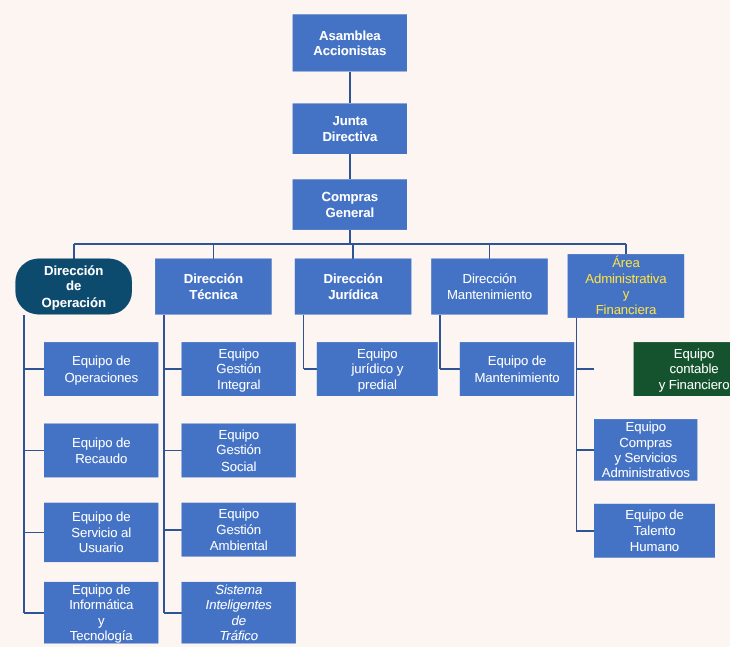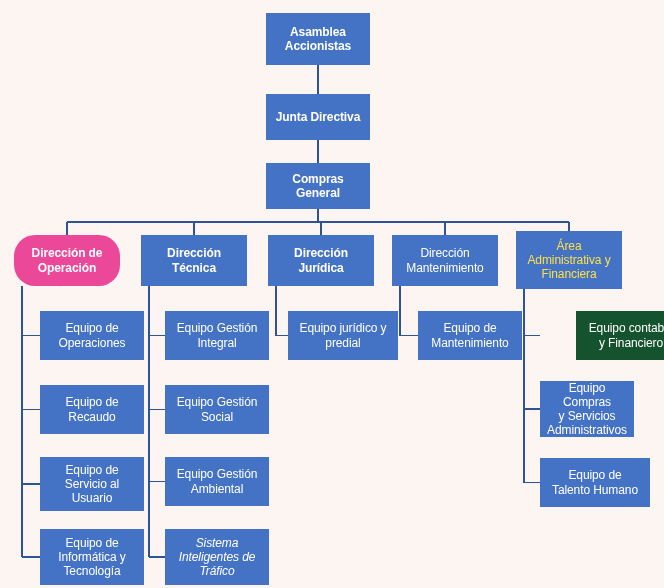--- a/index.html
+++ b/index.html
@@ -30,21 +30,21 @@
     position: absolute;
     box-sizing: border-box;
     background: #4472c4;
     color: #ffffff;
     display: flex;
     align-items: center;
     justify-content: center;
     text-align: center;
     line-height: 1.18;
     white-space: pre-line;
-    padding: 2px 8px;
+    padding: 2px 22px;
     letter-spacing: -0.1px;
   }
   .node.bold { font-weight: bold; }
   .node.reg  { font-weight: normal; }
 </style>
 </head>
 <body>
 
 <div id="chart">
   <svg id="connectors" viewBox="0 0 664 588" width="664" height="588">
@@ -74,21 +74,21 @@
       <line x1="524" y1="289" x2="524" y2="482.5" stroke="#2e5496" stroke-width="1.6" shape-rendering="crispEdges"></line>
       <line x1="524" y1="335.5" x2="540" y2="335.5" stroke="#2e5496" stroke-width="1.6" shape-rendering="crispEdges"></line>
       <line x1="524" y1="409" x2="540" y2="409" stroke="#2e5496" stroke-width="1.6" shape-rendering="crispEdges"></line>
       <line x1="524" y1="482.5" x2="540" y2="482.5" stroke="#2e5496" stroke-width="1.6" shape-rendering="crispEdges"></line>
     </svg>
   <div id="nodes">
       <div class="node bold" style="left: 266px; top: 13px; width: 104px; height: 52px; font-size: 12px; background: rgb(68, 114, 196); color: rgb(255, 255, 255);">Asamblea
 Accionistas</div>
       <div class="node bold" style="left: 266px; top: 94px; width: 104px; height: 46px; font-size: 12px; background: rgb(68, 114, 196); color: rgb(255, 255, 255); text-align: center;">Junta Directiva</div>
       <div class="node bold" style="left: 266px; top: 163px; width: 104px; height: 46px; font-size: 12px; background: rgb(68, 114, 196); color: rgb(255, 255, 255);">Compras General</div>
-      <div class="node bold" style="left: 14px; top: 235px; width: 106px; height: 51px; font-size: 12px; background: #ec4899; color: rgb(255, 255, 255); border-radius: 21px;">Dirección de
+      <div class="node bold" style="left: 14px; top: 235px; width: 106px; height: 51px; font-size: 12px; background: #0c4a6e; color: rgb(255, 255, 255); border-radius: 21px;">Dirección de
 Operación</div>
       <div class="node bold" style="left: 141px; top: 235px; width: 106px; height: 51px; font-size: 12px; background: rgb(68, 114, 196); color: rgb(255, 255, 255);">Dirección
 Técnica</div>
       <div class="node bold" style="left: 268px; top: 235px; width: 106px; height: 51px; font-size: 12px; background: rgb(68, 114, 196); color: rgb(255, 255, 255);">Dirección
 Jurídica</div>
       <div class="node reg" style="left: 392px; top: 235px; width: 106px; height: 51px; font-size: 12px; background: rgb(68, 114, 196); color: rgb(255, 255, 255);">Dirección
 Mantenimiento</div>
       <div class="node reg" style="left: 516px; top: 231px; width: 106px; height: 58px; font-size: 12px; background: rgb(68, 114, 196); color: #fde047;">Área
 Administrativa y
 Financiera</div>

